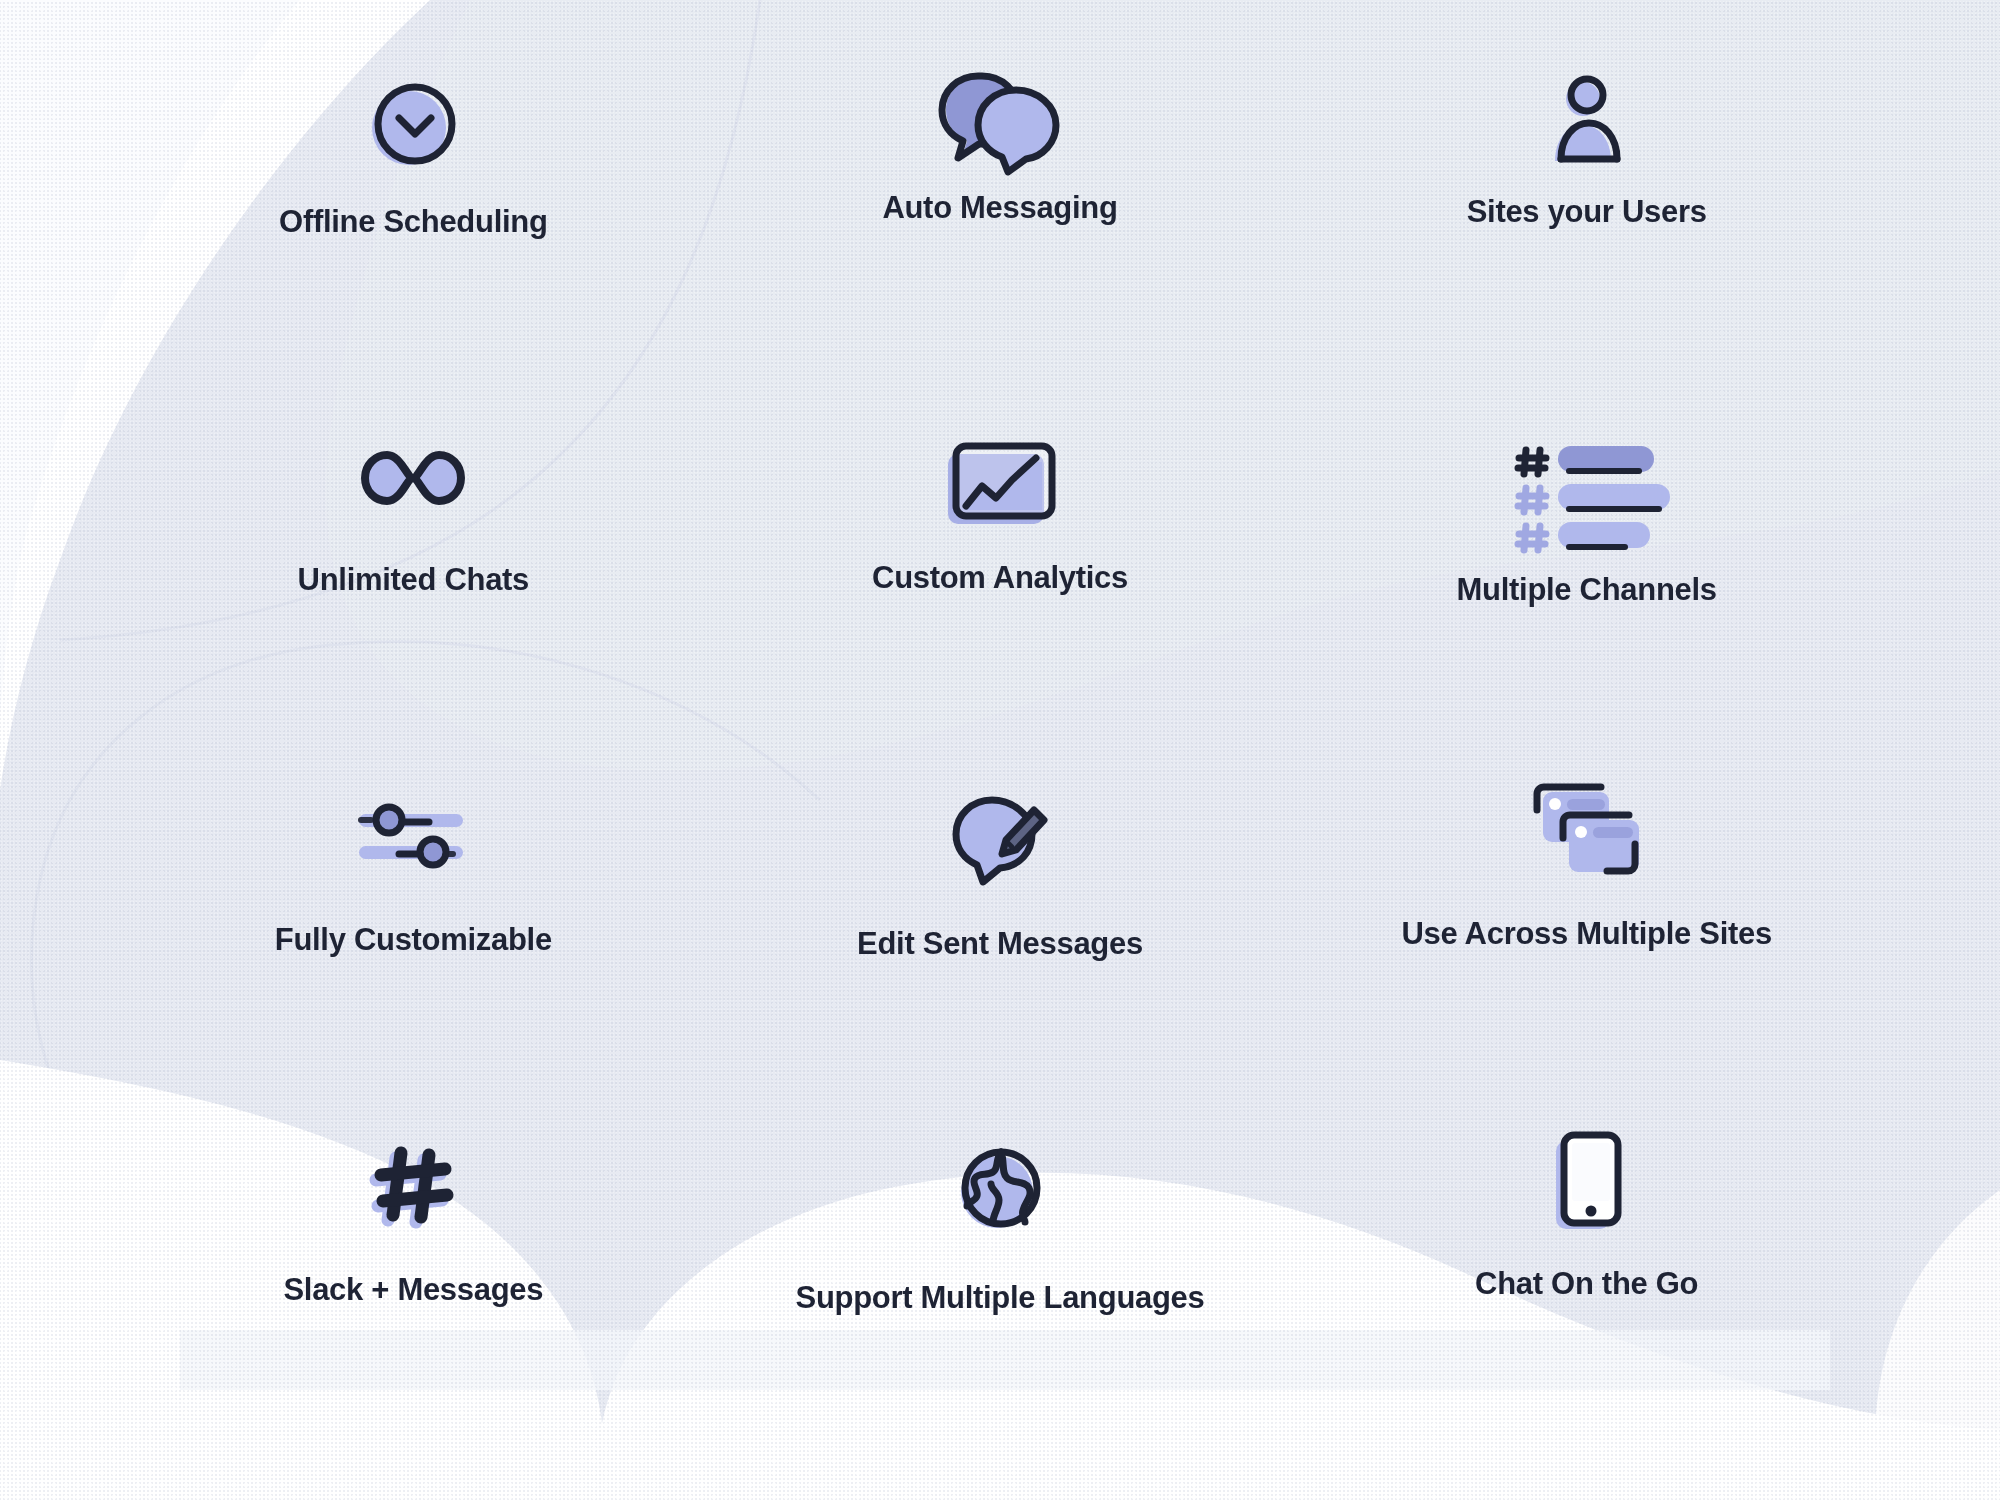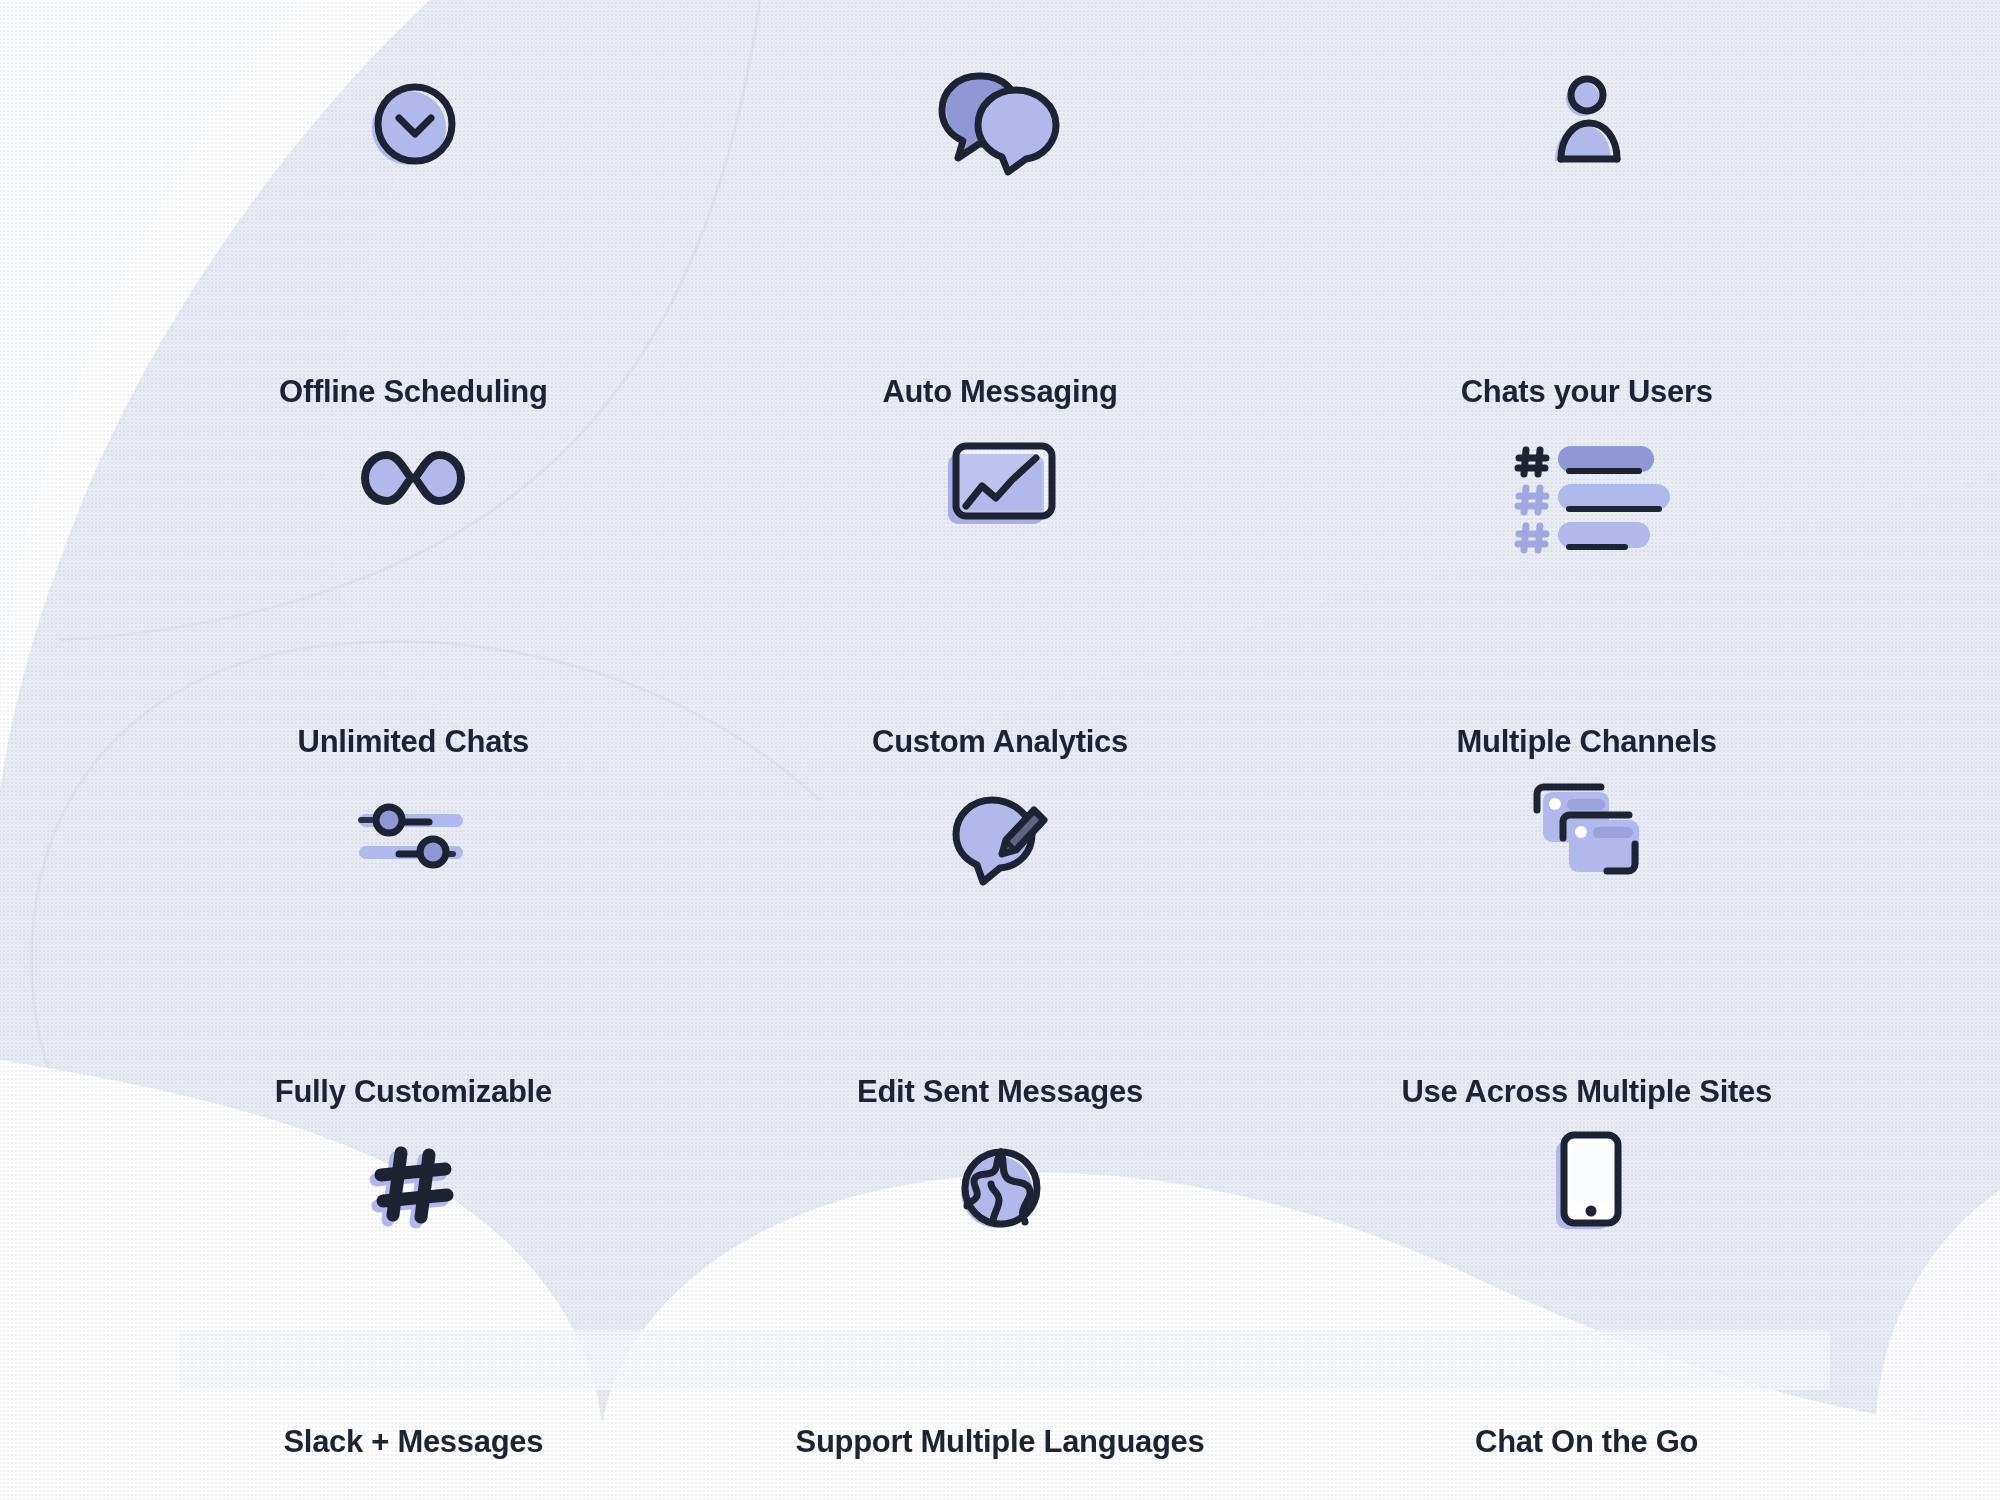--- a/index.html
+++ b/index.html
@@ -26,21 +26,21 @@
   
   .grid{
     position:absolute;inset:0;
     display:grid;
     grid-template-columns:repeat(3,1fr);
     grid-template-rows:repeat(4,1fr);
     padding:60px 120px 40px 120px;
     box-sizing:border-box;
   }
   .cell{
-    display:flex;flex-direction:column;align-items:center;justify-content:space-between;
+    display:flex;flex-direction:column;align-items:center;justify-content:flex-start;
     position:relative;
   }
   .icon-wrap{
     height:130px;display:flex;align-items:center;justify-content:center;
   }
   .label{
     margin-top:6px;
     font-size:31px;
     font-weight:bold;
     letter-spacing:-.3px;
@@ -144,21 +144,21 @@
   <div class="cell c2">
     <div class="icon-wrap">
       <svg width="84" height="92" viewBox="0 0 84 92">
         <circle cx="38" cy="26" r="17" fill="#b0b8ec"></circle>
         <path d="M10,88 C10,66 23,52 38,52 C53,52 66,66 66,88 Z" fill="#b0b8ec"></path>
         <circle cx="42" cy="22" r="16" fill="none" stroke="#1e2334" stroke-width="7"></circle>
         <path d="M16,86 C16,64 29,50 44,50 C59,50 72,64 72,86" fill="none" stroke="#1e2334" stroke-width="7" stroke-linecap="round"></path>
         <path d="M16,86 L72,86" stroke="#1e2334" stroke-width="7" stroke-linecap="round"></path>
       </svg>
     </div>
-    <div class="label">Chats your Users</div>
+    <div class="label">Sites your Users</div>
   </div>
 
   <div class="cell c3">
     <div class="icon-wrap">
       <svg width="112" height="70" viewBox="0 0 112 70">
         <path d="M30,12 C44,12 50,35 56,35 C62,35 68,12 82,12
                  C94,12 104,22 104,35 C104,48 94,58 82,58
                  C68,58 62,35 56,35 C50,35 44,58 30,58
                  C18,58 8,48 8,35 C8,22 18,12 30,12 Z" fill="#b0b8ec"></path>
         <path d="M30,12 C44,12 50,35 56,35 C62,35 68,12 82,12

